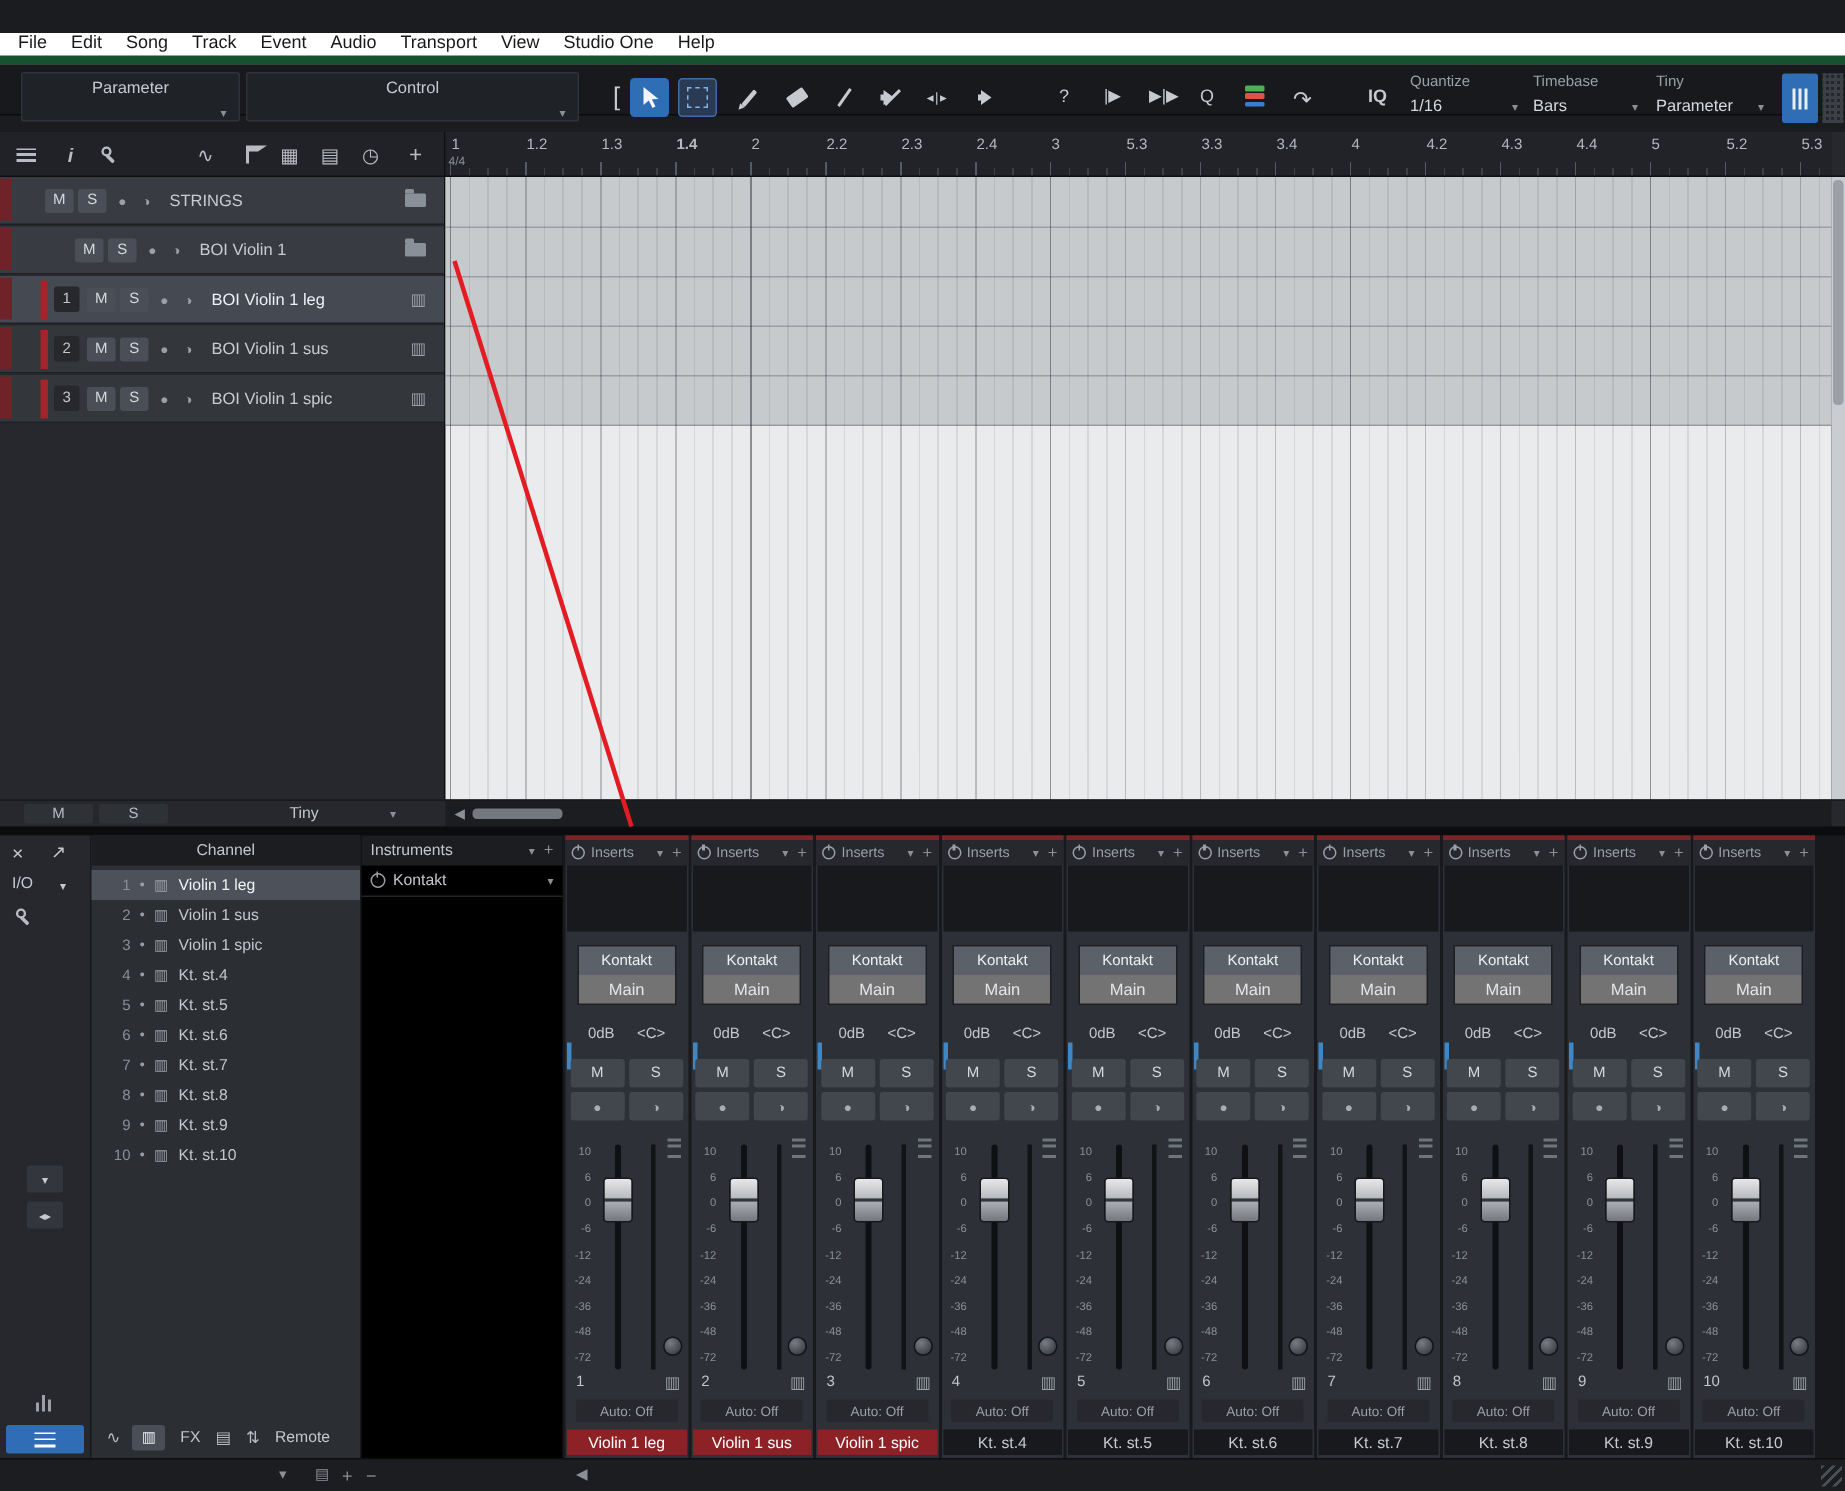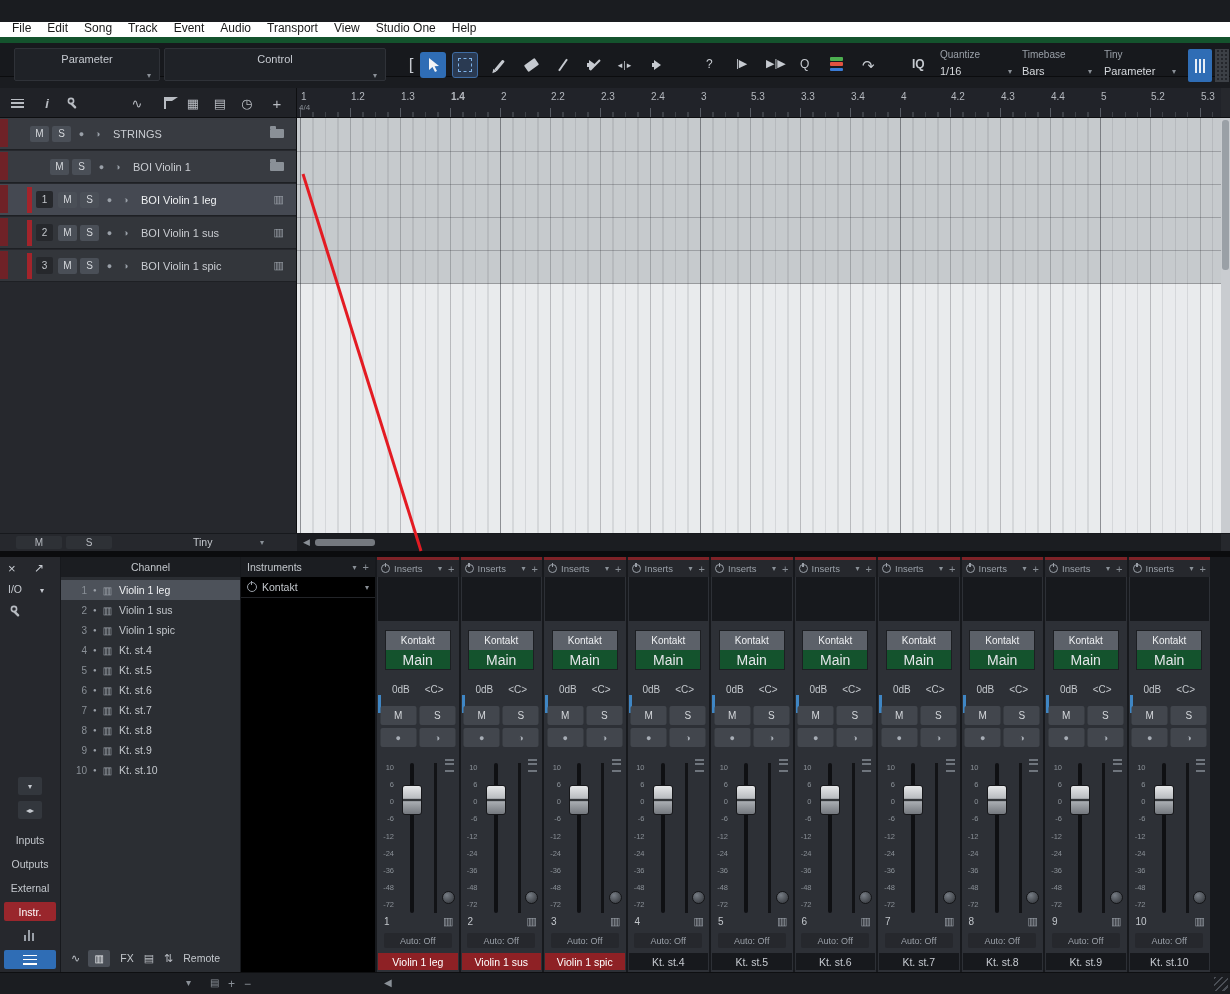--- a/index.html
+++ b/index.html
@@ -138,21 +138,21 @@
   
   .strips{position:absolute;left:377px;top:0;width:833px;height:100%;display:flex;gap:2px}
   .strip{flex:1 1 0;position:relative;background:#2d3036;min-width:0}
   .strip-colorbar{position:absolute;left:0;top:0;width:100%;height:3px;background:#7e2227}
   .ins-header{position:absolute;left:0;top:3px;width:100%;height:17px;background:#26282d;display:flex;align-items:center;padding:0 4px;box-sizing:border-box}
   .ins-header .pwr{width:7px;height:7px;margin-right:0}
   .ins-label{font-size:9.5px;color:#9aa0a8;margin-left:4px;flex:1}
   .ins-box{position:absolute;left:1px;right:1px;top:20px;height:44px;background:#17191d}
   .devbox{position:absolute;left:50%;transform:translateX(-50%);top:73px;width:64px;border:1px solid #1d1f23}
   .dev-name{height:19px;background:#5c6169;color:#eef0f2;font-size:10px;display:flex;align-items:center;justify-content:center}
-  .dev-out{height:19px;background:#14532d;color:#e4e6e9;font-size:14px;display:flex;align-items:center;justify-content:center}
+  .dev-out{height:19px;background:#737373;color:#e4e6e9;font-size:11px;display:flex;align-items:center;justify-content:center}
   .gainrow{position:absolute;left:0;top:127px;width:100%;display:flex;justify-content:space-evenly;font-size:10px;color:#c3c7cc}
   .msrow,.rmrow{position:absolute;left:50%;transform:translateX(-50%);display:flex;gap:3px}
   .msrow{top:149px}.rmrow{top:171px}
   .sqbtn{width:36px;height:19px;background:#42464d;border:none;border-radius:2px;color:#d5d8dc;font-size:10px;display:flex;align-items:center;justify-content:center;padding:0}
   .sqbtn.dim{color:#a7adb5;font-size:9px}
   .minimeter{position:absolute;left:1px;top:138px;width:3px;height:18px;background:#3f86c4}
   .fader{position:absolute;left:0;top:198px;width:100%;height:175px}
   .fscale{position:absolute;left:2px;top:8px;height:146px;width:15px;display:flex;flex-direction:column;justify-content:space-between;align-items:flex-end;font-size:7.5px;color:#8a9097}
   .ftrack{position:absolute;left:33px;top:8px;width:4px;height:150px;background:#0f1013;border-radius:2px}
   .fhandle{position:absolute;left:-8px;top:22px;width:20px;height:30px;border-radius:3px;
@@ -421,26 +421,20 @@
       <span class="lc-ic" style="left:8px;top:26px;font-size:10.5px">I/O</span>
       <span class="lc-ic" style="left:40px;top:29px;font-size:8px">▾</span>
       <span class="lc-ic" style="left:10px;top:48px">
         <svg width="13" height="13" viewBox="0 0 13 13">
             <circle cx="4" cy="4" r="2.6" fill="none" stroke="#b8bcc2" stroke-width="1.6"></circle>
             <rect x="5.2" y="5.2" width="2.4" height="7" rx="1" transform="rotate(-45 6.4 8.7)" fill="#b8bcc2"></rect>
           </svg>
       </span>
       <div class="lc-box" style="top:220px">▾</div>
       <div class="lc-box" style="top:244px">◂▸</div>
-      <div class="navstack" id="navstack">
-          <div class="navbtn">Inputs</div>
-          <div class="navbtn">Outputs</div>
-          <div class="navbtn">External</div>
-          <div class="navbtn active">Instr.</div>
-        </div>
       <span class="bars3">
           <i style="height:6px"></i>
           <i style="height:11px"></i>
           <i style="height:8px"></i>
         </span>
       <div class="hambtn">
           <span class="ham" style="width:14px;height:10px">
             <i></i>
             <i></i>
             <i></i>

